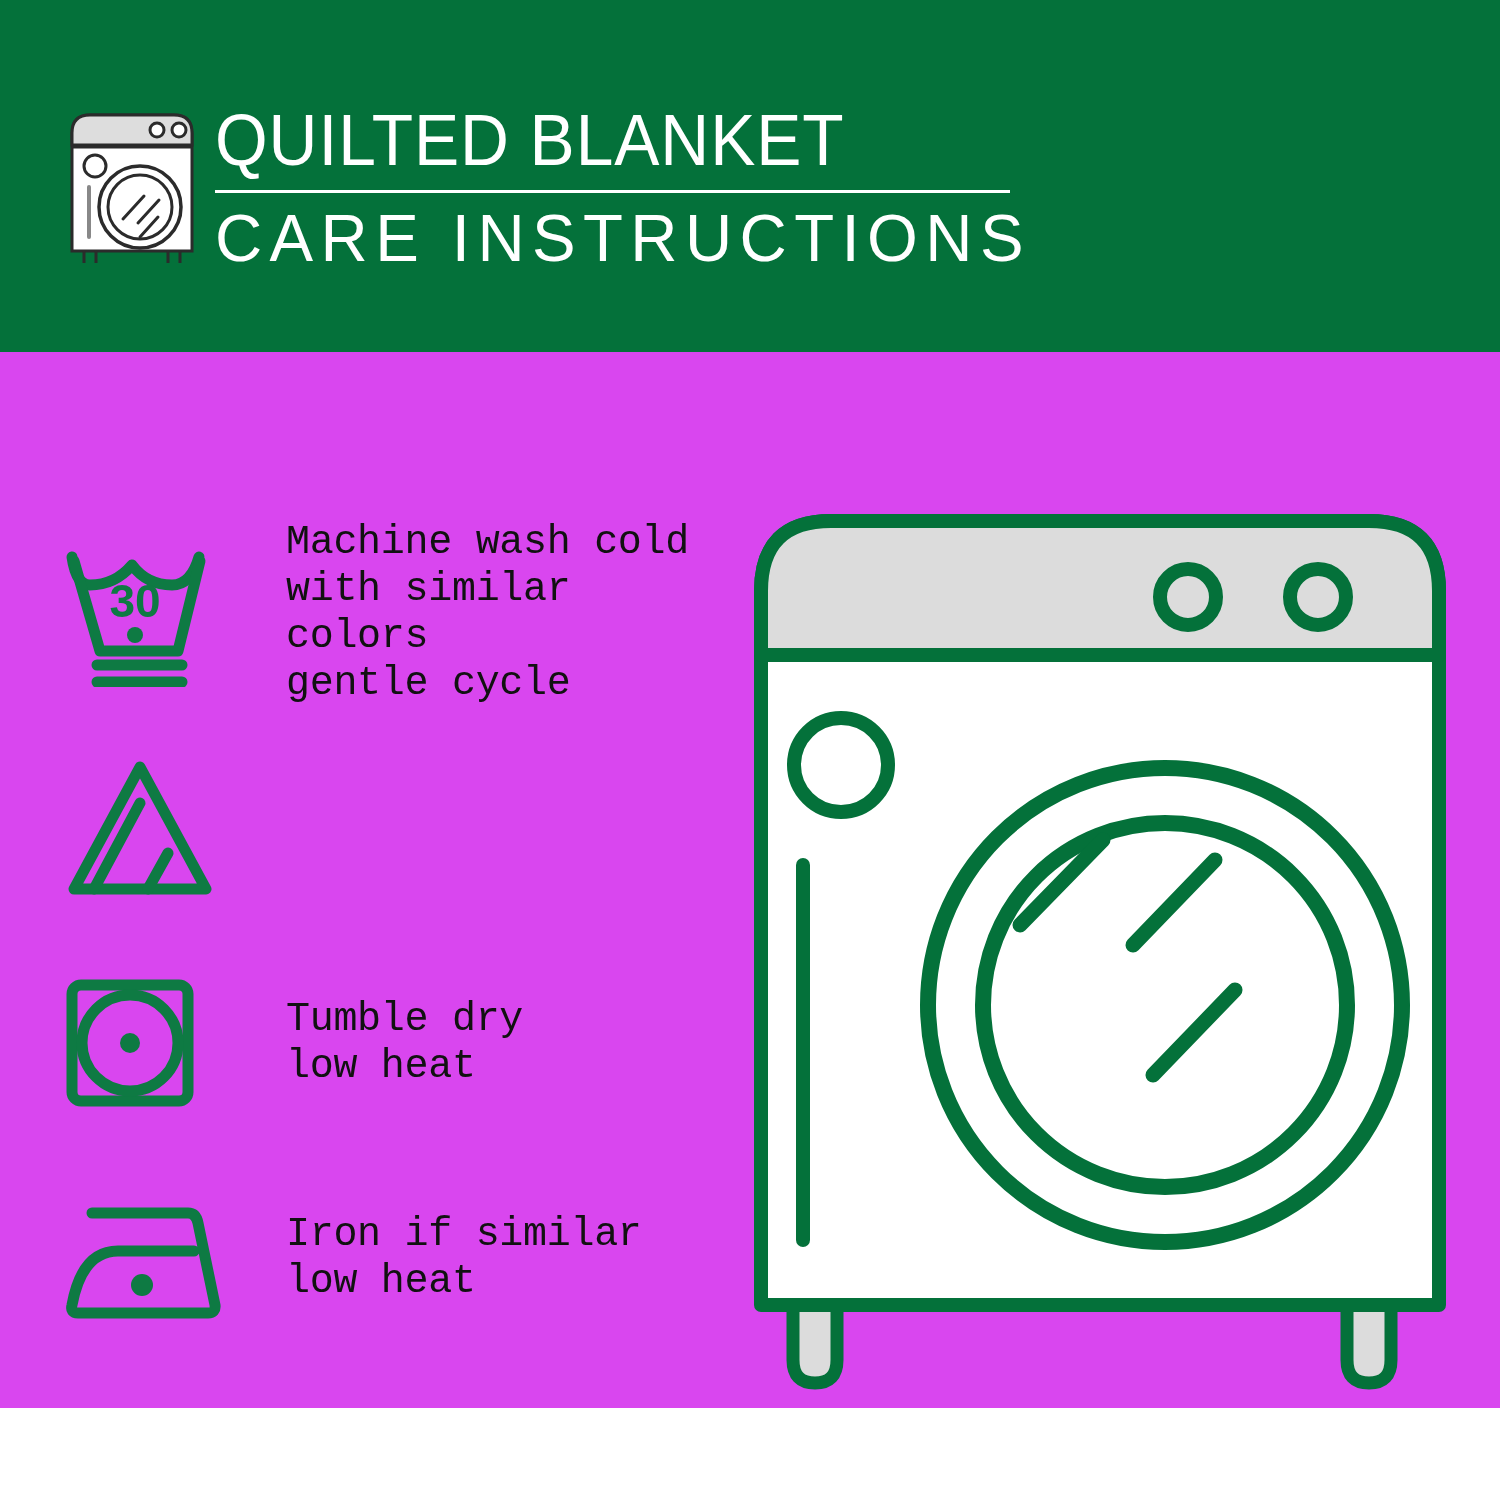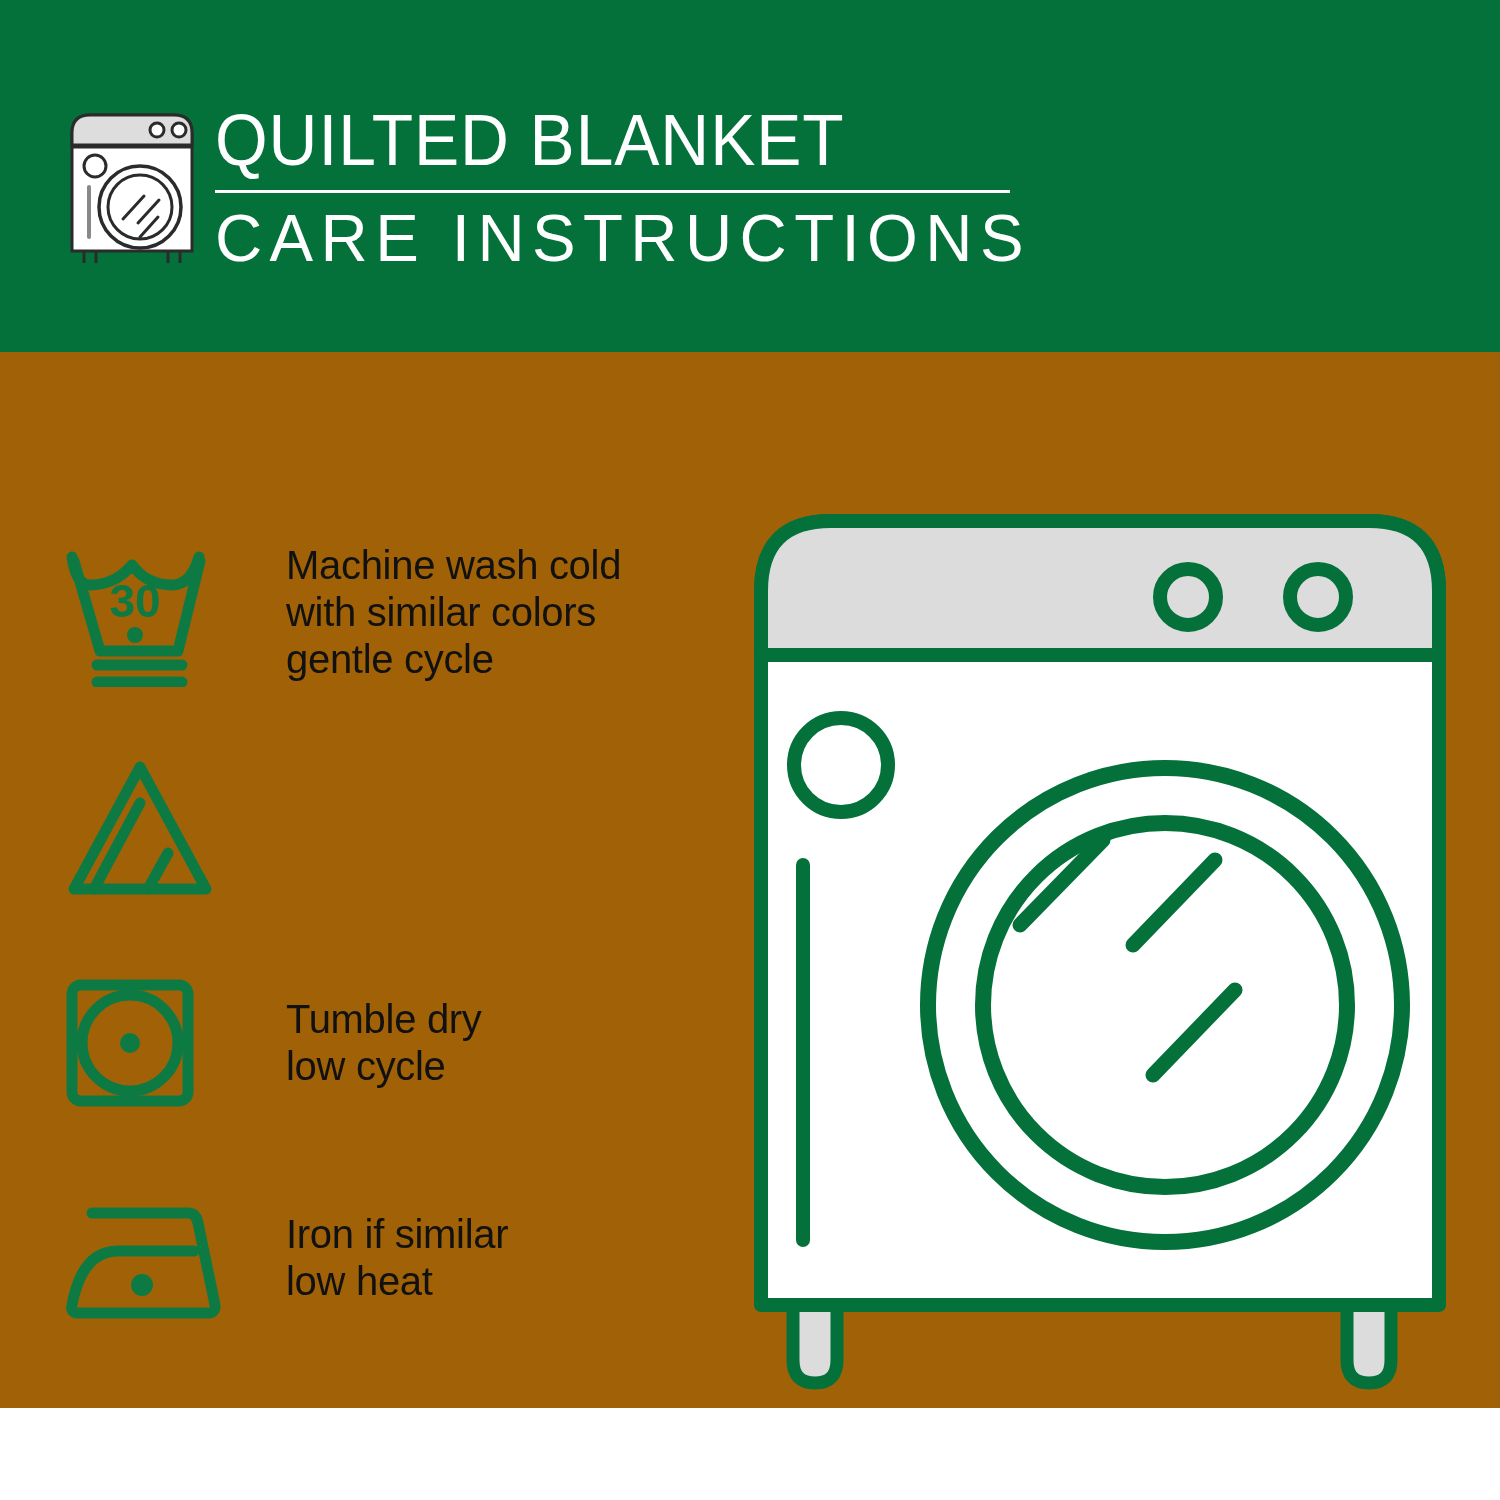--- a/index.html
+++ b/index.html
@@ -7,21 +7,21 @@
     padding: 0;
     background: #ffffff;
   }
   body {
     font-family: "Liberation Sans", sans-serif;
   }
   .page {
     position: relative;
     width: 1500px;
     height: 1408px;
-    background: #a16207;
+    background: #d946ef;
     overflow: hidden;
   }
 
   
   .header-band {
     position: absolute;
     left: 0;
     top: 0;
     width: 1500px;
     height: 352px;
@@ -83,21 +83,21 @@
     height: 215px;
   }
   .care-icon {
     width: 200px;
     flex: 0 0 200px;
     display: flex;
     align-items: center;
     justify-content: flex-start;
   }
   .care-text {
-    font-family: Liberation Sans, sans-serif;
+    font-family: Liberation Mono, monospace;
     font-size: 40px;
     line-height: 47px;
     color: #111111;
     letter-spacing: -0.3px;
     white-space: pre-line;
     margin-left: 26px;
   }
 
   
   .washer {
@@ -184,21 +184,21 @@
 
     <div class="care-row">
       <div class="care-icon">
         <svg width="140" height="140" viewBox="0 0 140 140" xmlns="http://www.w3.org/2000/svg">
           <rect x="12" y="12" width="116" height="116" rx="9" ry="9" fill="none" stroke="#0E7A43" stroke-width="11"></rect>
           <circle cx="70" cy="70" r="48" fill="none" stroke="#0E7A43" stroke-width="11"></circle>
           <circle cx="70" cy="70" r="10" fill="#0E7A43"></circle>
         </svg>
       </div>
       <div class="care-text">Tumble dry
-low cycle</div>
+low heat</div>
     </div>
 
     <div class="care-row">
       <div class="care-icon">
         <svg width="175" height="130" viewBox="0 0 175 130" xmlns="http://www.w3.org/2000/svg">
           <g fill="none" stroke="#0E7A43" stroke-width="11" stroke-linecap="round" stroke-linejoin="round">
             <path d="M32 20 L128 20 Q136 20 138 30 L155 112 Q156 120 148 120 L18 120
                      Q10 120 12 112 Q22 58 58 58 L134 58"></path>
           </g>
           <circle cx="82" cy="92" r="11" fill="#0E7A43"></circle>

